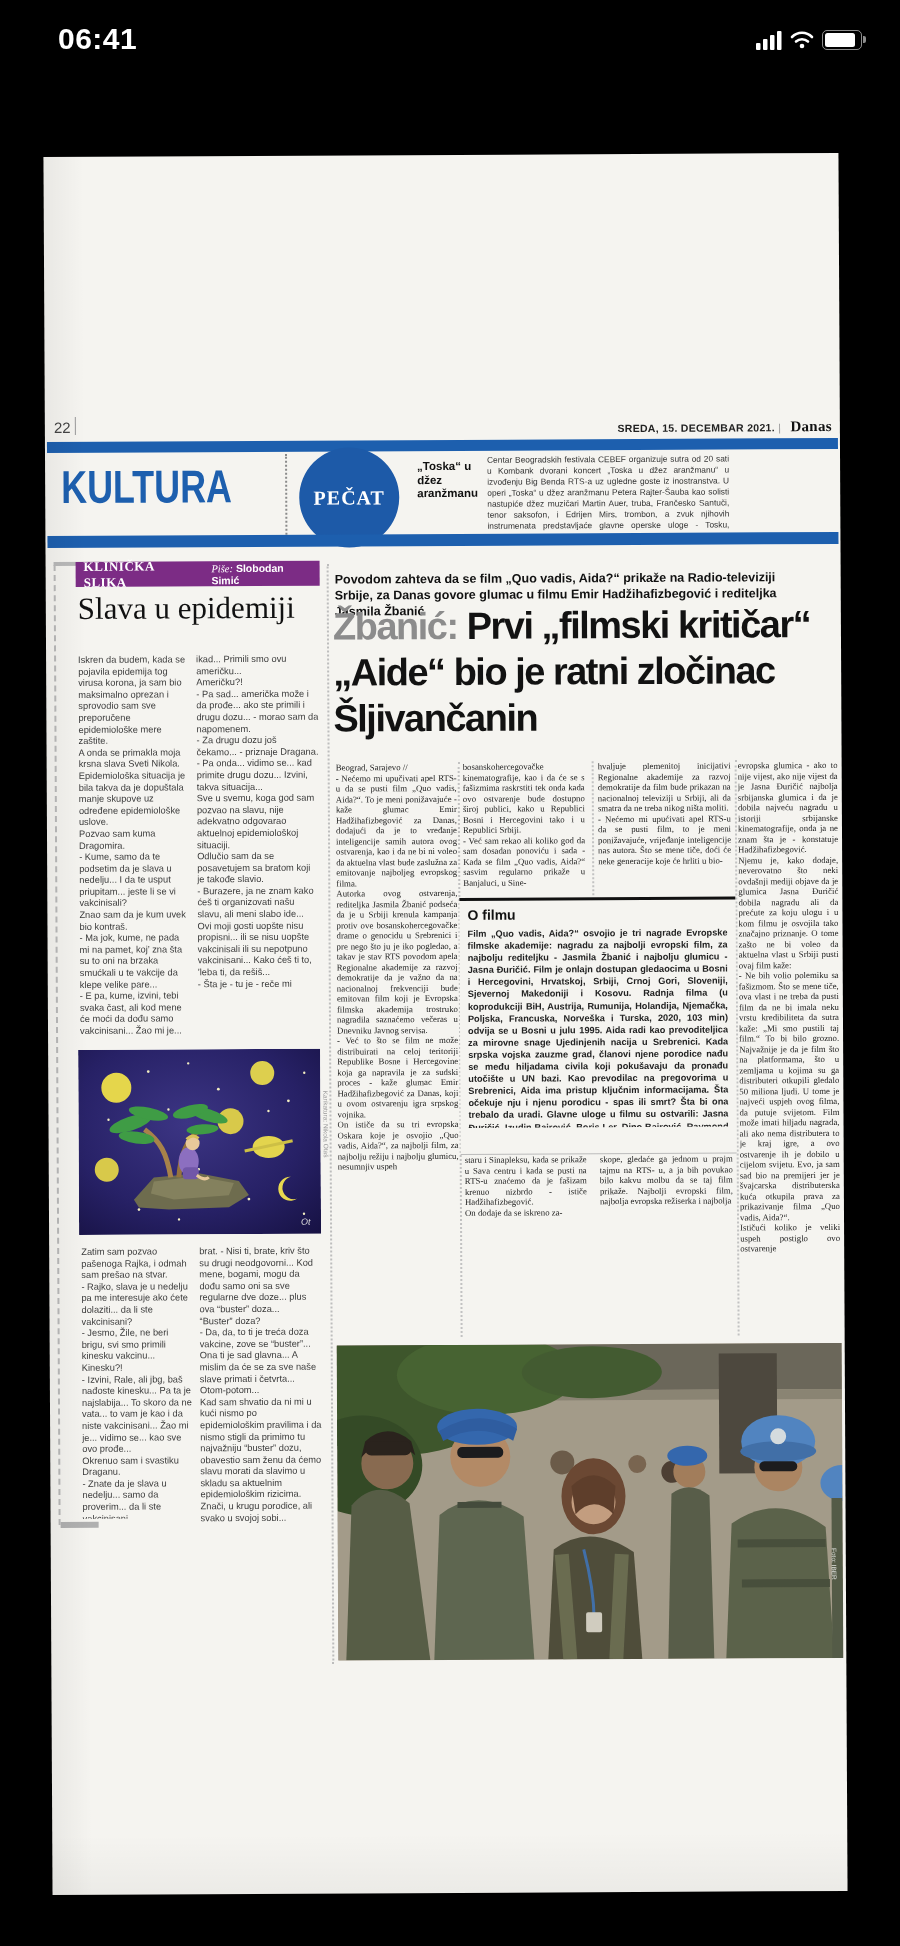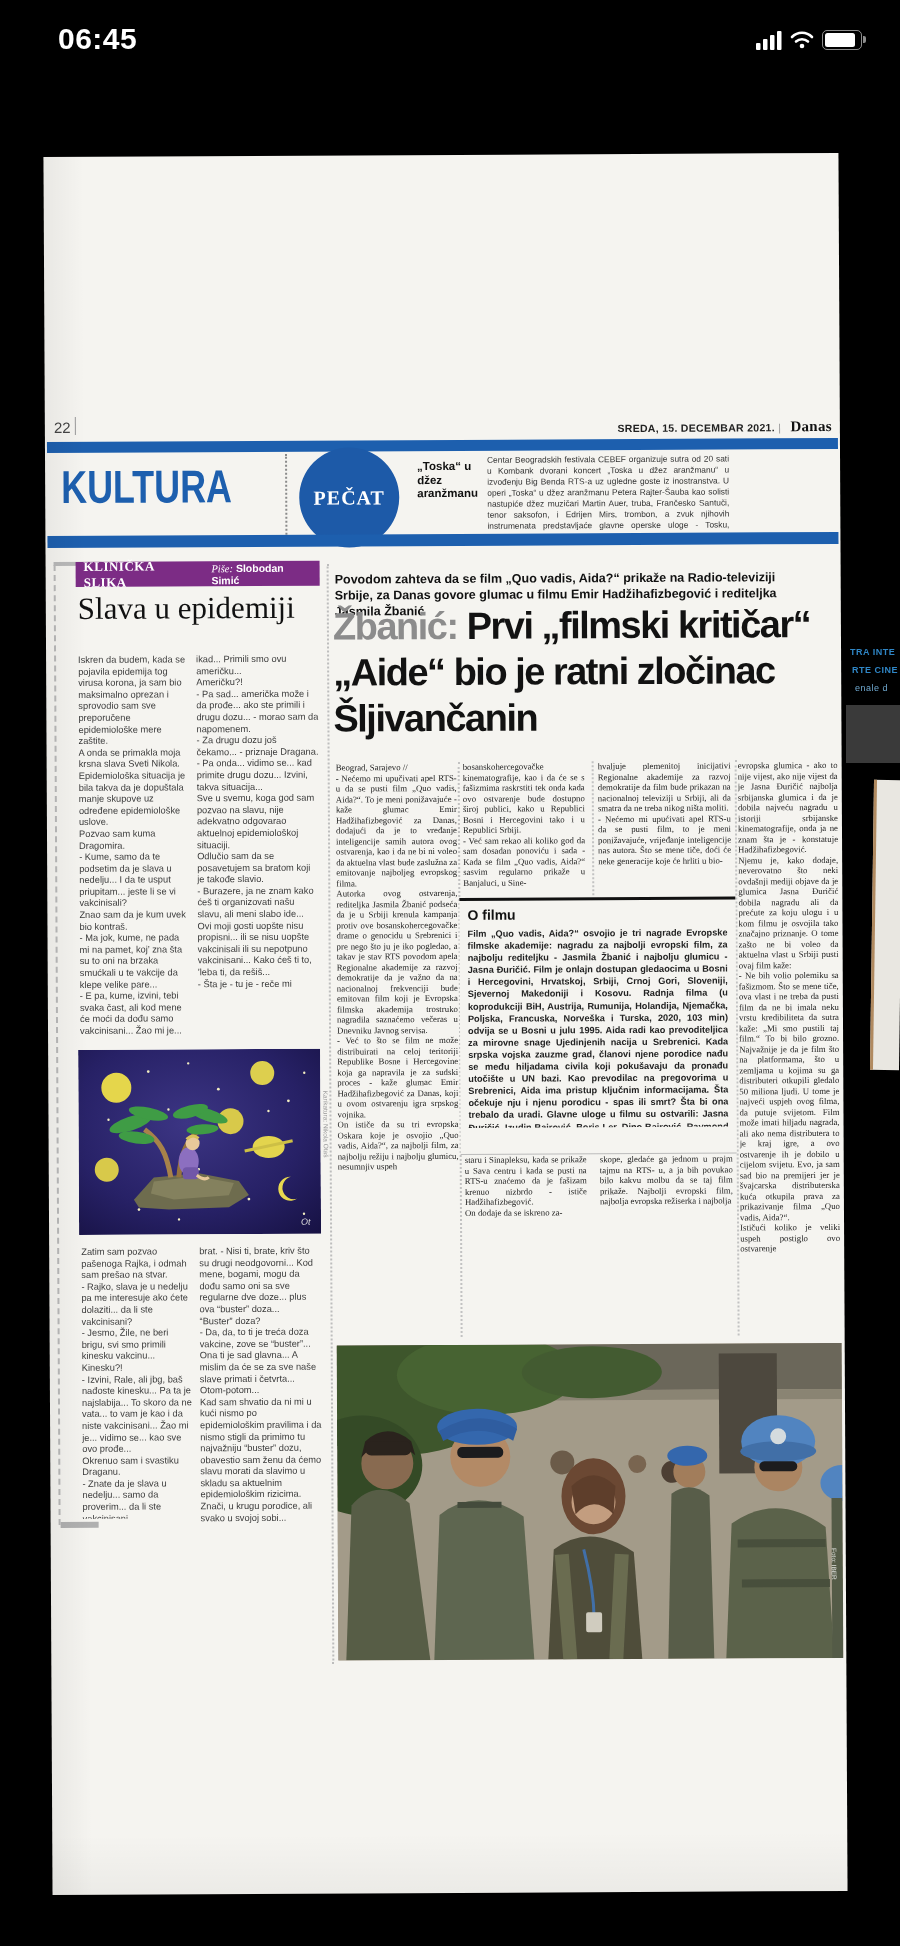--- a/index.html
+++ b/index.html
@@ -75,21 +75,21 @@
   
   .adj-frag{color:#2f86c6;font-weight:bold;font-size:9px;letter-spacing:.5px;}
   .adj-noise{background:#3a3a3a;}
   .adj-white{background:#e9e7e1;border-left:3px solid #b08a60;}
 </style>
 </head>
 <body>
 
 <div class="screen">
 
-  <div class="abs sb-time">06:45</div>
+  <div class="abs sb-time">06:41</div>
   <div class="abs sb-icons">
     <svg width="26" height="20" viewBox="0 0 26 20">
       <rect x="0" y="13" width="4.5" height="7" rx="1" fill="#fff"></rect>
       <rect x="7" y="9" width="4.5" height="11" rx="1" fill="#fff"></rect>
       <rect x="14" y="5" width="4.5" height="15" rx="1" fill="#fff"></rect>
       <rect x="21" y="1" width="4.5" height="19" rx="1" fill="#fff"></rect>
     </svg>
     <svg width="24" height="20" viewBox="0 0 24 18">
       <path d="M2 6 A14 14 0 0 1 22 6" stroke="#fff" stroke-width="2.6" fill="none" stroke-linecap="round"></path>
       <path d="M6 10.5 A9 9 0 0 1 18 10.5" stroke="#fff" stroke-width="2.6" fill="none" stroke-linecap="round"></path>
@@ -300,21 +300,14 @@
         <rect x="422" y="118" width="38" height="10" rx="5" fill="#15151a"></rect>
 
         <ellipse cx="505" cy="140" rx="22" ry="18" fill="#4f86c9"></ellipse>
         <rect x="494" y="155" width="11" height="160" fill="#525a46"></rect>
         <rect width="505" height="315" fill="rgba(120,110,90,.08)"></rect>
       </svg>
       <div class="abs photo-credit" style="left:493px;top:205px;position:absolute;">Foto: IBER</div>
     </div>
   </div>
 
-  <div class="abs" style="left:846px;top:555px;width:54px;height:560px;">
-    <div class="abs adj-frag" style="left:4px;top:92px;">TRA INTE</div>
-    <div class="abs adj-frag" style="left:6px;top:110px;">RTE CINE</div>
-    <div class="abs adj-frag" style="left:9px;top:128px;font-weight:normal;color:#6fa8cf;">enale d</div>
-    <div class="abs adj-noise" style="left:0;top:150px;width:54px;height:58px;"></div>
-    <div class="abs adj-white" style="left:26px;top:225px;width:26px;height:290px;transform:rotate(.8deg);"></div>
-  </div>
 
 </div>
 
 </body></html>

